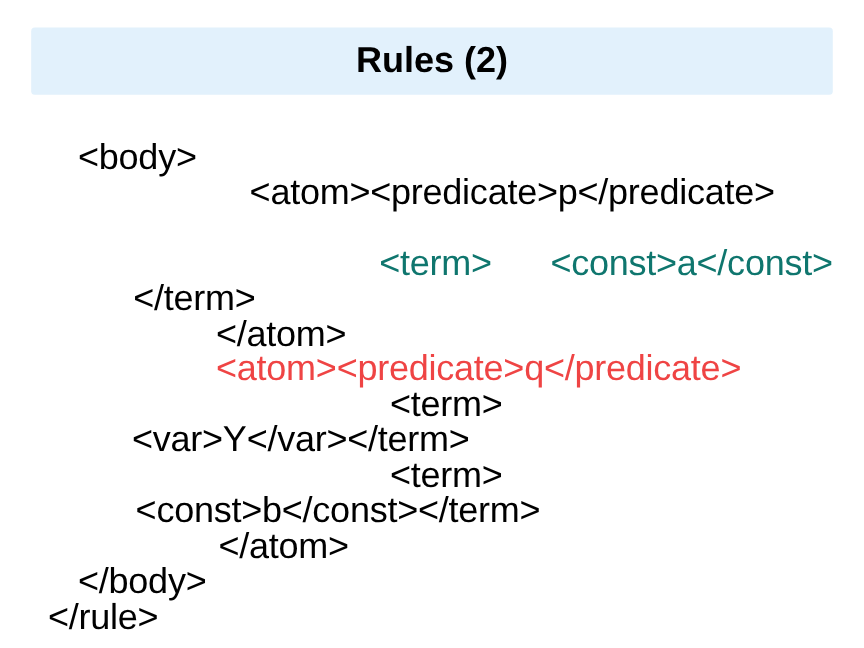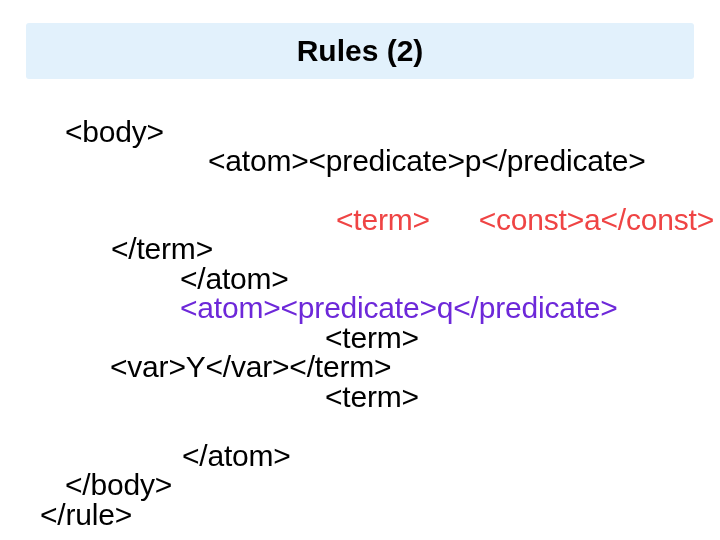--- a/index.html
+++ b/index.html
@@ -73,25 +73,26 @@
 
 <div id="slide" style="background: rgb(255, 255, 255);">
 
   <div id="title-banner" style="background: rgb(226, 241, 252);">
     <div id="title-text" style="color: rgb(0, 0, 0);">Rules (2)</div>
   </div>
 
   <div id="code-block">
       <div class="code-line" style="left: 65px; top: 6px; color: rgb(0, 0, 0);">&lt;body&gt;</div>
       <div class="code-line" style="left: 180px; top: 35px; color: rgb(0, 0, 0); margin-left: 28px;">&lt;atom&gt;&lt;predicate&gt;p&lt;/predicate&gt;</div>
-      <div class="code-line" style="left: 316px; top: 94px; color: #ef4444; margin-left: 20px;">&lt;term&gt;      &lt;const&gt;a&lt;/const&gt;</div>
+      <div class="code-line" style="left: 316px; top: 94px; color: #0f766e;">&lt;term&gt;      &lt;const&gt;a&lt;/const&gt;</div>
       <div class="code-line" style="left: 111px; top: 123px; color: rgb(0, 0, 0); text-align: center;">&lt;/term&gt;</div>
       <div class="code-line" style="left: 180px; top: 153px; color: rgb(0, 0, 0);">&lt;/atom&gt;</div>
-      <div class="code-line" style="left: 180px; top: 182px; color: #6d28d9;">&lt;atom&gt;&lt;predicate&gt;q&lt;/predicate&gt;</div>
+      <div class="code-line" style="left: 180px; top: 182px; color: #ef4444;">&lt;atom&gt;&lt;predicate&gt;q&lt;/predicate&gt;</div>
       <div class="code-line" style="left: 325px; top: 212px; color: rgb(0, 0, 0);">&lt;term&gt;</div>
       <div class="code-line" style="left: 110px; top: 241px; color: rgb(0, 0, 0);">&lt;var&gt;Y&lt;/var&gt;&lt;/term&gt;</div>
       <div class="code-line" style="left: 325px; top: 271px; color: rgb(0, 0, 0);">&lt;term&gt;</div>
+      <div class="code-line" style="left: 113px; top: 300px; color: rgb(0, 0, 0);">&lt;const&gt;b&lt;/const&gt;&lt;/term&gt;</div>
       <div class="code-line" style="left: 182px; top: 330px; color: rgb(0, 0, 0);">&lt;/atom&gt;</div>
       <div class="code-line" style="left: 40px; top: 389px; color: rgb(0, 0, 0);">&lt;/rule&gt;</div>
       <div class="code-line" style="left: 65px; top: 359px; color: rgb(0, 0, 0);">&lt;/body&gt;</div>
     </div>
 
 </div>
 
 </body></html>

